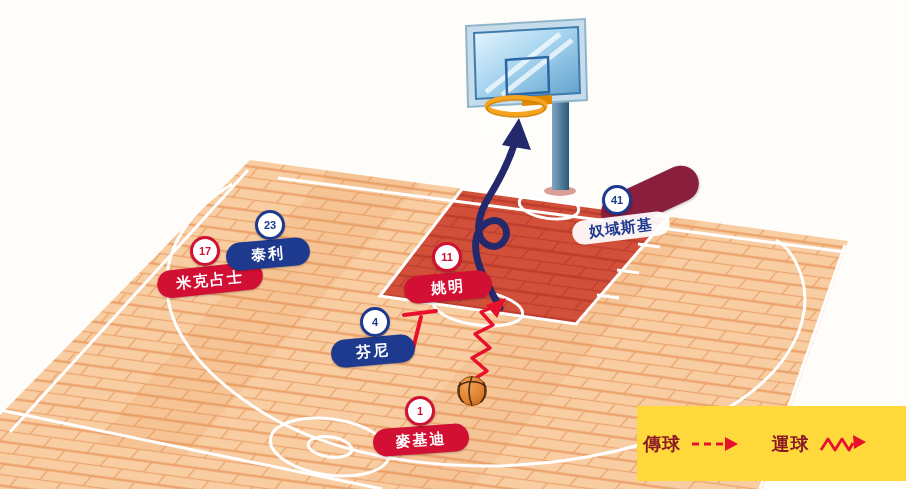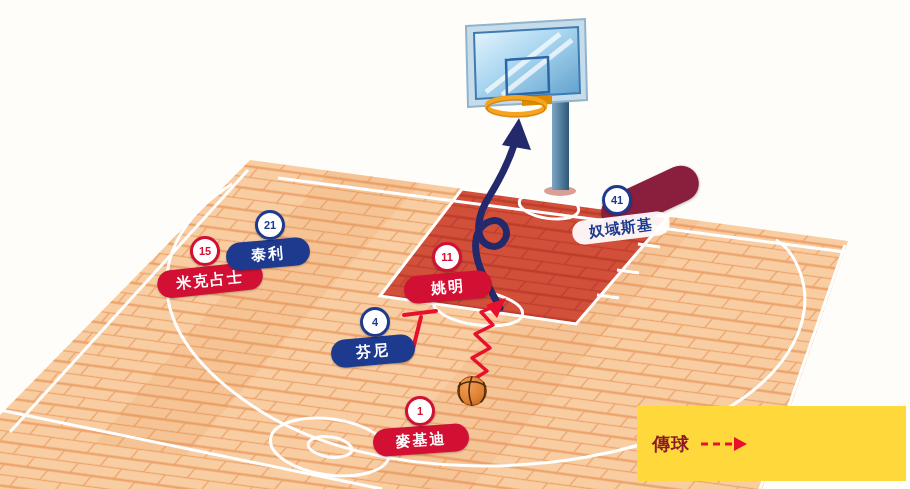--- a/index.html
+++ b/index.html
@@ -62,21 +62,21 @@
     background:rgba(255,255,255,0.93); border-radius:12px;
     color:#1E3A8F; font-weight:bold; font-size:15px; letter-spacing:1px;
     display:flex; align-items:center; justify-content:center;
     transform:rotate(-7deg); z-index:2;
   }
 
   
   #legend {
     position:absolute; left:637px; top:406px; width:269px; height:75px;
     background:#FFD83C; display:grid; grid-template-columns:1fr 1fr;
-    align-content:center; row-gap:10px; padding:8px 15px;
+    align-content:center; row-gap:10px; padding:8px 6px;
   }
   .legend-item { display:flex; align-items:center; gap:8px; }
   .legend-label { font-weight:bold; font-size:18px; color:#8B1A24; letter-spacing:1px; }
   .legend-icon { flex:0 0 auto; }
 </style>
 </head>
 <body>
 
 <div id="stage">
 
@@ -174,26 +174,26 @@
       <g stroke="#4A2A10" stroke-width="1.6" fill="none">
         <path d="M458,387 C464,380 480,380 486,387"></path>
         <path d="M472,376.5 C468,386 468,396 472,405.5"></path>
         <path d="M460.5,382 C457.5,390 458.5,398 463.5,402.5"></path>
         <path d="M483.5,382 C486.5,390 485.5,398 480.5,402.5"></path>
       </g>
     </g>
   </svg>
 
   <div id="m13" class="player-marker">
-    <div class="badge red">15</div>
+    <div class="badge red">17</div>
     <div class="pill red">米克占士</div>
   </div>
 
   <div id="m31" class="player-marker">
-    <div class="badge navy">21</div>
+    <div class="badge navy">23</div>
     <div class="pill navy">泰利</div>
   </div>
 
   <div id="m11" class="player-marker">
     <div class="badge red">11</div>
     <div class="pill red">姚明</div>
   </div>
 
   <div id="m4" class="player-marker">
     <div class="badge navy">4</div>
@@ -212,15 +212,22 @@
   </div>
 
   <div id="legend">
     <div class="legend-item">
       <span class="legend-label">傳球</span>
       <svg class="legend-icon" width="52" height="24" viewBox="0 0 52 24">
         <line x1="3" y1="12" x2="36" y2="12" stroke="#E8112D" stroke-width="3.2" stroke-dasharray="7 5"></line>
         <polygon points="36,5 49,12 36,19" fill="#E8112D"></polygon>
       </svg>
     </div>
+    <div class="legend-item">
+      <span class="legend-label">運球</span>
+      <svg class="legend-icon" width="52" height="24" viewBox="0 0 52 24">
+        <polyline points="3,18 10,7 17,18 24,7 31,18 35,11" fill="none" stroke="#E8112D" stroke-width="2.8" stroke-linejoin="round"></polyline>
+        <polygon points="35,3 48,10 36,17" fill="#E8112D"></polygon>
+      </svg>
+    </div>
   </div>
 
 </div>
 
 </body></html>

